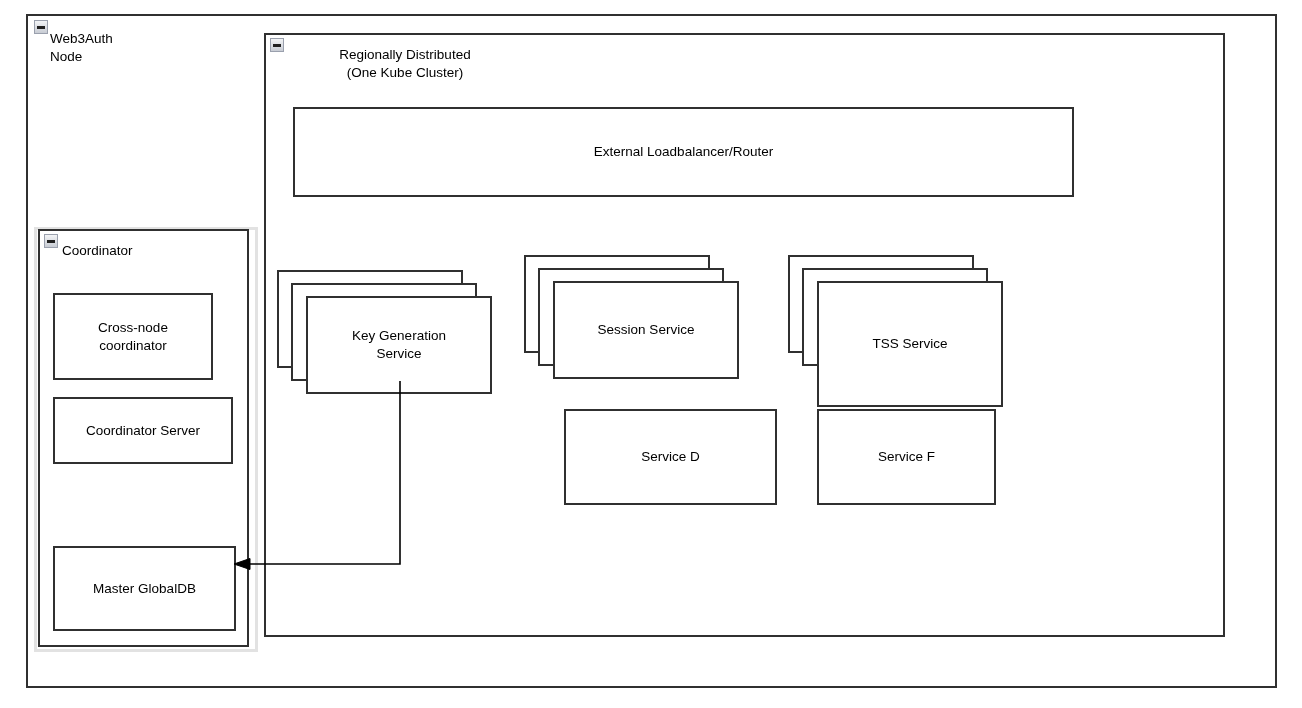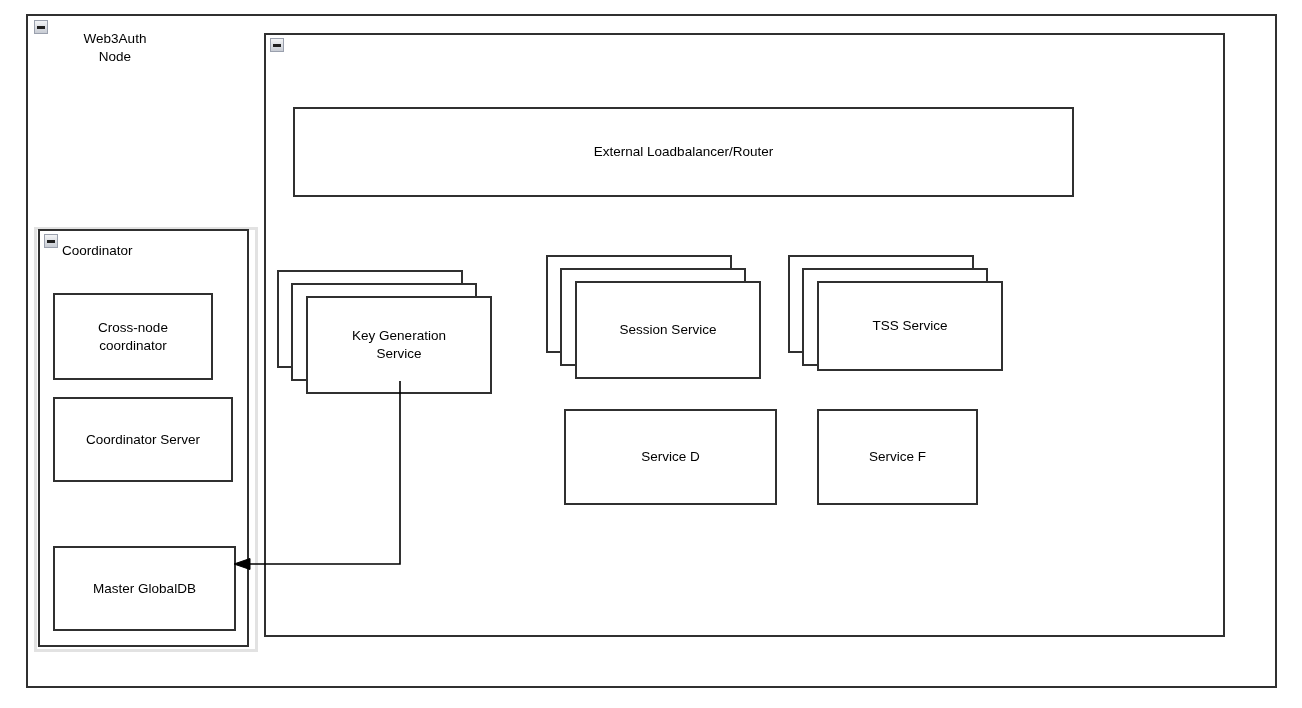--- a/index.html
+++ b/index.html
@@ -61,21 +61,20 @@
     background: #202020;
   }
 
   
   .label {
     position: absolute;
     font-size: 13.5px;
     line-height: 18px;
     color: #000000;
     white-space: pre-line;
-    text-align: center;
   }
   .box-label {
     position: absolute;
     left: 0;
     right: 0;
     top: 50%;
     transform: translateY(-50%);
     text-align: center;
     font-size: 13.5px;
     line-height: 18px;
@@ -112,70 +111,72 @@
 
   <div class="container-box" style="left:26px; top:14px; width:1251px; height:674px;">
   </div>
   <div class="collapse-icon" style="left:34px; top:20px;"></div>
   <div class="label" style="left:50px; top:30px; width:130px;">Web3Auth
 Node</div>
 
   <div class="container-box" style="left:264px; top:33px; width:961px; height:604px;">
   </div>
   <div class="collapse-icon" style="left:270px; top:38px;"></div>
+  <div class="label" style="left:290px; top:46px; width:230px; text-align:center;">Regionally Distributed
+(One Kube Cluster)</div>
 
   <div class="box" style="left:293px; top:107px; width:781px; height:90px;padding-left:28px;">
     <div class="box-label">External Loadbalancer/Router</div>
   </div>
 
   <div class="stack" style="left:277px; top:270px; width:215px; height:126px;">
     <div class="layer" style="left:0px;  top:0px;  width:186px; height:98px;"></div>
     <div class="layer" style="left:14px; top:13px; width:186px; height:98px;"></div>
     <div class="layer" style="left:29px; top:26px; width:186px; height:98px;">
       <div class="box-label">Key Generation
 Service</div>
     </div>
   </div>
 
-  <div class="stack" style="left:546px; top:255px; width:215px; height:126px;">
+  <div class="stack" style="left:524px; top:255px; width:215px; height:126px;">
     <div class="layer" style="left:0px;  top:0px;  width:186px; height:98px;"></div>
     <div class="layer" style="left:14px; top:13px; width:186px; height:98px;"></div>
     <div class="layer" style="left:29px; top:26px; width:186px; height:98px;">
       <div class="box-label">Session Service</div>
     </div>
   </div>
 
   <div class="stack" style="left:788px; top:255px; width:215px; height:126px;">
     <div class="layer" style="left:0px;  top:0px;  width:186px; height:98px;"></div>
     <div class="layer" style="left:14px; top:13px; width:186px; height:98px;"></div>
-    <div class="layer" style="left:29px; top:26px; width:186px; height:90px;">
+    <div class="layer" style="left:29px; top:26px; width:186px; height:126px;">
       <div class="box-label">TSS Service</div>
     </div>
   </div>
 
   <div class="box" style="left:564px; top:409px; width:213px; height:96px;">
     <div class="box-label">Service D</div>
   </div>
 
-  <div class="box" style="left:817px; top:409px; width:161px; height:96px;">
+  <div class="box" style="left:817px; top:409px; width:179px; height:96px;">
     <div class="box-label">Service F</div>
   </div>
 
   <div class="halo" style="left:34px; top:227px; width:224px; height:425px;"></div>
   <div class="container-box" style="left:38px; top:229px; width:211px; height:418px;">
   </div>
   <div class="collapse-icon" style="left:44px; top:234px;"></div>
   <div class="label" style="left:62px; top:242px; width:120px; text-align:left;">Coordinator</div>
 
   <div class="box" style="left:53px; top:293px; width:160px; height:87px;">
     <div class="box-label">Cross-node
 coordinator</div>
   </div>
 
-  <div class="box" style="left:53px; top:397px; width:180px; height:85px;">
+  <div class="box" style="left:53px; top:397px; width:180px; height:67px;">
     <div class="box-label">Coordinator Server</div>
   </div>
 
   <div class="box" style="left:53px; top:546px; width:183px; height:85px;">
     <div class="box-label">Master GlobalDB</div>
   </div>
 
   <svg class="connector" viewBox="0 0 1302 708">
     <path d="M 400 381 L 400 564 L 243 564" fill="none" stroke="#000000" stroke-width="1.6"></path>
     <polygon points="234,564 250,558.5 250,569.5" fill="#000000" stroke="#000000" stroke-width="1"></polygon>

